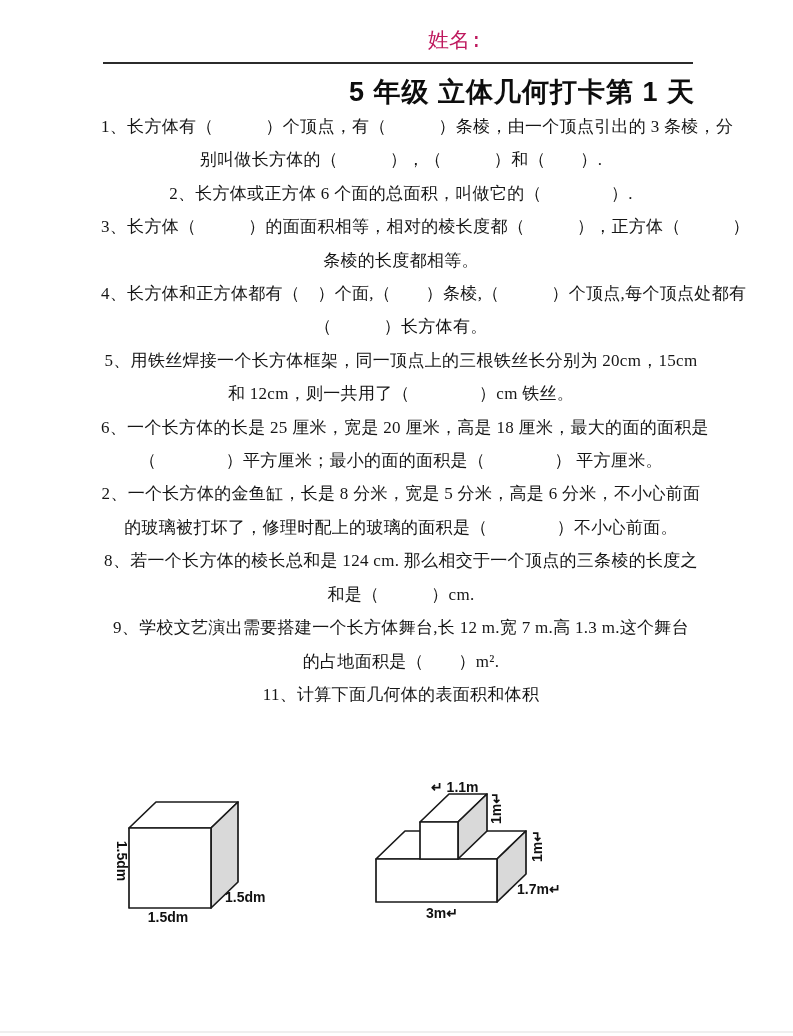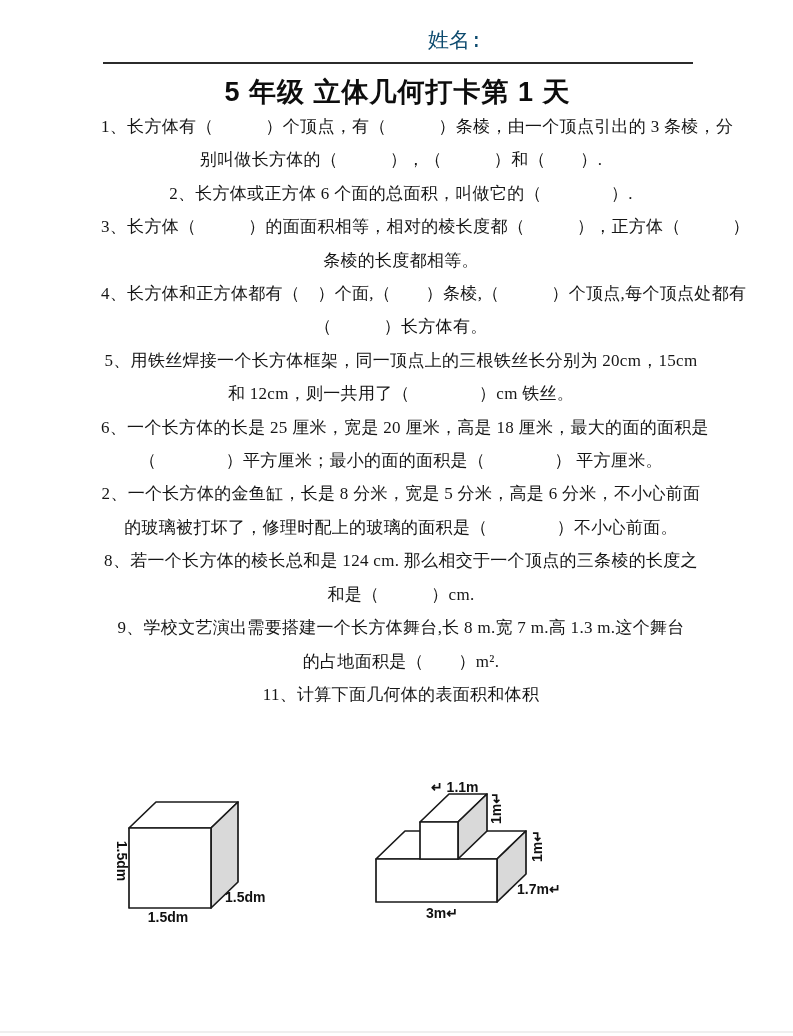--- a/index.html
+++ b/index.html
@@ -8,29 +8,29 @@
     position:relative;
     width:793px; height:1036px;
     background:#ffffff;
     overflow:hidden;
     font-family:"Liberation Serif", serif;
     color:#151515;
   }
   .name-label {
     position:absolute; left:428px; top:26px;
     font-family:Liberation Mono, monospace;
-    font-size:21px; color:#0c4a6e;
+    font-size:21px; color:#be185d;
   }
   .header-rule {
     position:absolute; left:103px; top:62px;
     width:590px; height:2px; background:#2b2b2b;
   }
   .title {
     position:absolute; left:100px; top:74px; width:595px;
-    text-align:center;
+    text-align:right;
     font-family:"Liberation Sans", sans-serif;
     font-weight:bold; font-size:27px; letter-spacing:1px;
     color:#0d0d0d;
   }
   .questions {
     position:absolute; left:101px; top:110px; width:600px;
     font-size:17px; color:#161616;text-align:center;
   }
   .qline {
     line-height:33.4px;
@@ -88,21 +88,21 @@
     </div>
     <div>
       <div class="qline">2、一个长方体的金鱼缸，长是 8 分米，宽是 5 分米，高是 6 分米，不小心前面</div>
       <div class="qline">的玻璃被打坏了，修理时配上的玻璃的面积是（　　　　）不小心前面。</div>
     </div>
     <div>
       <div class="qline">8、若一个长方体的棱长总和是 124 cm. 那么相交于一个顶点的三条棱的长度之</div>
       <div class="qline">和是（　　　）cm.</div>
     </div>
     <div>
-      <div class="qline">9、学校文艺演出需要搭建一个长方体舞台,长 8 m.宽 7 m.高 1.3 m.这个舞台</div>
+      <div class="qline">9、学校文艺演出需要搭建一个长方体舞台,长 12 m.宽 7 m.高 1.3 m.这个舞台</div>
       <div class="qline">的占地面积是（　　）m².</div>
     </div>
     <div>
       <div class="qline">11、计算下面几何体的表面积和体积</div>
     </div>
   </div>
 
   <svg class="fig fig-cube" width="180" height="155" viewBox="0 0 180 155">
 
     <line class="hidden-dash" x1="31" y1="123" x2="58" y2="97"></line>

